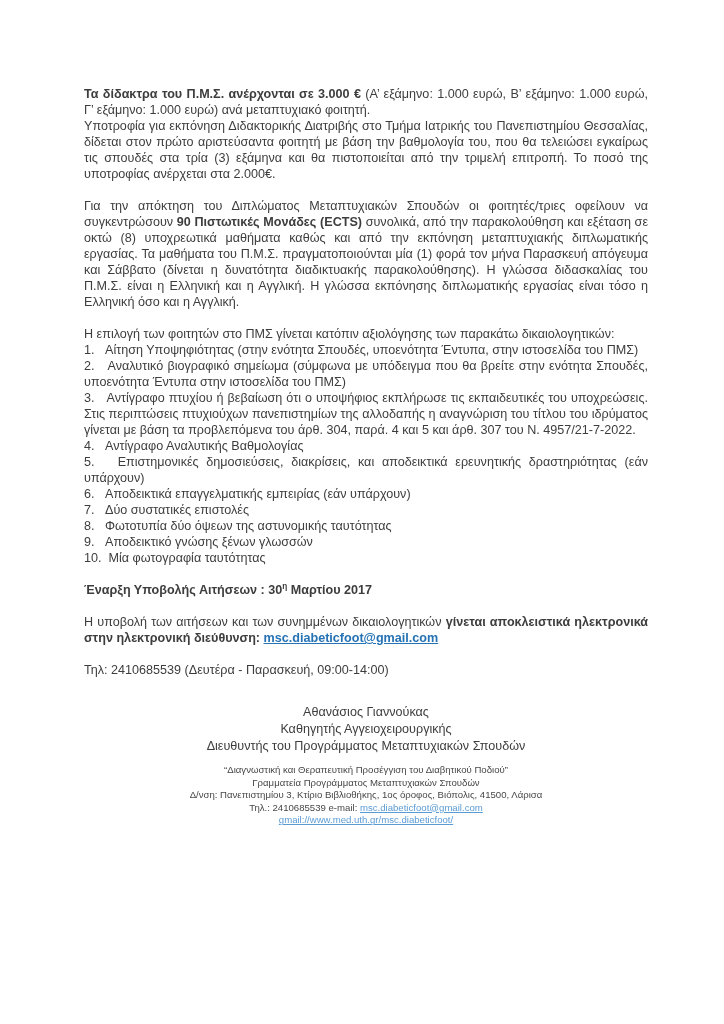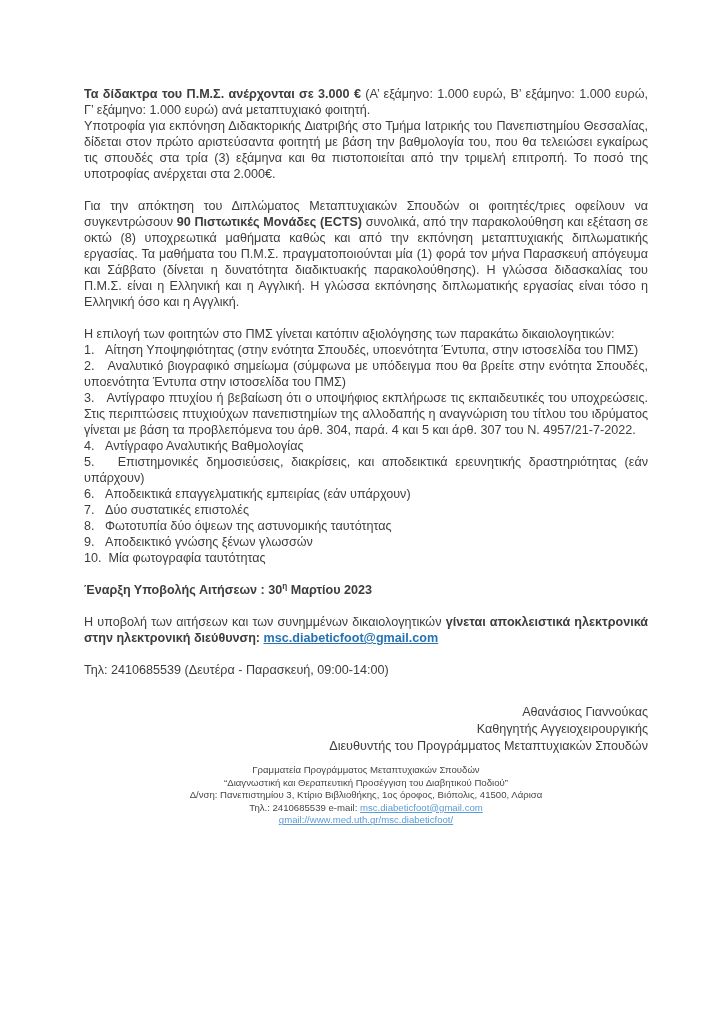--- a/index.html
+++ b/index.html
@@ -22,21 +22,21 @@
   .spacer { height: 16px; }
   .spacer-lg { height: 26px; }
   .spacer-sm { height: 9px; }
   .b { font-weight: bold; }
   sup { font-size: 0.65em; line-height: 0; }
   a.link {
     color: #2572b4;
     text-decoration: underline;
     cursor: pointer;
   }
-  .sig { text-align: right; line-height: 17px; }
+  .sig { text-align: center; line-height: 17px; }
   .footer {
     text-align: center;
     font-size: 9.6px;
     line-height: 12.6px;
     color: #474747;
   }
   .footer a.link { color: #5b9bd5; }
 </style>
 </head>
 <body>
@@ -53,29 +53,29 @@
       <p class="blk body"><span>2.&nbsp;&nbsp;&nbsp;Αναλυτικό βιογραφικό σημείωμα (σύμφωνα με υπόδειγμα που θα βρείτε στην ενότητα Σπουδές, υποενότητα Έντυπα στην ιστοσελίδα του ΠΜΣ)</span></p>
       <p class="blk body"><span>3.&nbsp;&nbsp;&nbsp;Αντίγραφο πτυχίου ή βεβαίωση ότι ο υποψήφιος εκπλήρωσε τις εκπαιδευτικές του υποχρεώσεις. Στις περιπτώσεις πτυχιούχων πανεπιστημίων της αλλοδαπής η αναγνώριση του τίτλου του ιδρύματος γίνεται με βάση τα προβλεπόμενα του άρθ. 304, παρά. 4 και 5 και άρθ. 307 του Ν. 4957/21-7-2022.</span></p>
       <p class="blk body"><span>4.&nbsp;&nbsp;&nbsp;Αντίγραφο Αναλυτικής Βαθμολογίας</span></p>
       <p class="blk body"><span>5.&nbsp;&nbsp;&nbsp;Επιστημονικές δημοσιεύσεις, διακρίσεις, και αποδεικτικά ερευνητικής δραστηριότητας (εάν υπάρχουν)</span></p>
       <p class="blk body"><span>6.&nbsp;&nbsp;&nbsp;Αποδεικτικά επαγγελματικής εμπειρίας (εάν υπάρχουν)</span></p>
       <p class="blk body"><span>7.&nbsp;&nbsp;&nbsp;Δύο συστατικές επιστολές</span></p>
       <p class="blk body"><span>8.&nbsp;&nbsp;&nbsp;Φωτοτυπία δύο όψεων της αστυνομικής ταυτότητας</span></p>
       <p class="blk body"><span>9.&nbsp;&nbsp;&nbsp;Αποδεικτικό γνώσης ξένων γλωσσών</span></p>
       <p class="blk body"><span>10.&nbsp;&nbsp;Μία φωτογραφία ταυτότητας</span></p>
       <p class="blk spacer"></p>
-      <p class="blk body"><span class="b">Έναρξη Υποβολής Αιτήσεων : 30</span><span class="b"><sup>η</sup></span><span class="b"> Μαρτίου 2023</span></p>
+      <p class="blk body"><span class="b">Έναρξη Υποβολής Αιτήσεων : 30</span><span class="b"><sup>η</sup></span><span class="b"> Μαρτίου 2017</span></p>
       <p class="blk spacer"></p>
       <p class="blk body"><span>Η υποβολή των αιτήσεων και των συνημμένων δικαιολογητικών </span><span class="b">γίνεται αποκλειστικά ηλεκτρονικά στην ηλεκτρονική διεύθυνση: </span><a class="link b" href="#">msc.diabeticfoot@gmail.com</a></p>
       <p class="blk spacer"></p>
       <p class="blk body"><span>Τηλ: 2410685539 (Δευτέρα - Παρασκευή, 09:00-14:00)</span></p>
       <p class="blk spacer-lg"></p>
       <p class="blk sig"><span>Αθανάσιος Γιαννούκας</span></p>
       <p class="blk sig"><span>Καθηγητής Αγγειοχειρουργικής</span></p>
       <p class="blk sig"><span>Διευθυντής του Προγράμματος Μεταπτυχιακών Σπουδών</span></p>
       <p class="blk spacer-sm"></p>
+      <p class="blk footer"><span>“Διαγνωστική και Θεραπευτική Προσέγγιση του Διαβητικού Ποδιού”</span></p>
       <p class="blk footer"><span>Γραμματεία Προγράμματος Μεταπτυχιακών Σπουδών</span></p>
-      <p class="blk footer"><span>“Διαγνωστική και Θεραπευτική Προσέγγιση του Διαβητικού Ποδιού”</span></p>
       <p class="blk footer"><span>Δ/νση: Πανεπιστημίου 3, Κτίριο Βιβλιοθήκης, 1ος όροφος, Βιόπολις, 41500, Λάρισα</span></p>
       <p class="blk footer"><span>Τηλ.: 2410685539 e-mail: </span><a class="link" href="#">msc.diabeticfoot@gmail.com</a></p>
       <p class="blk footer"><a class="link" href="#">gmail://www.med.uth.gr/msc.diabeticfoot/</a></p>
     </div>
 </div>
 
 </body></html>

